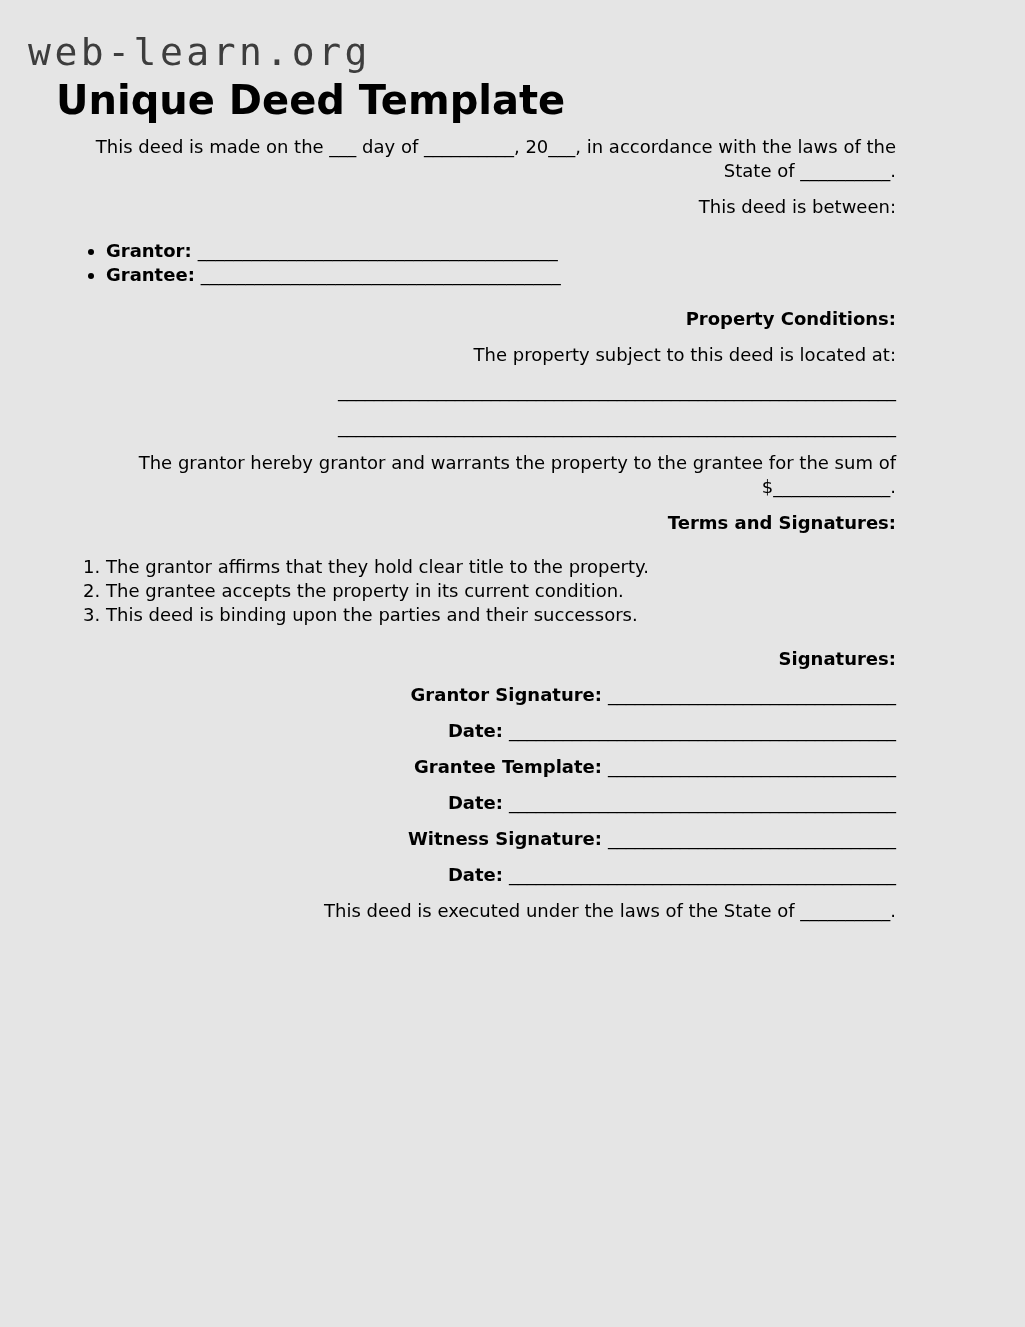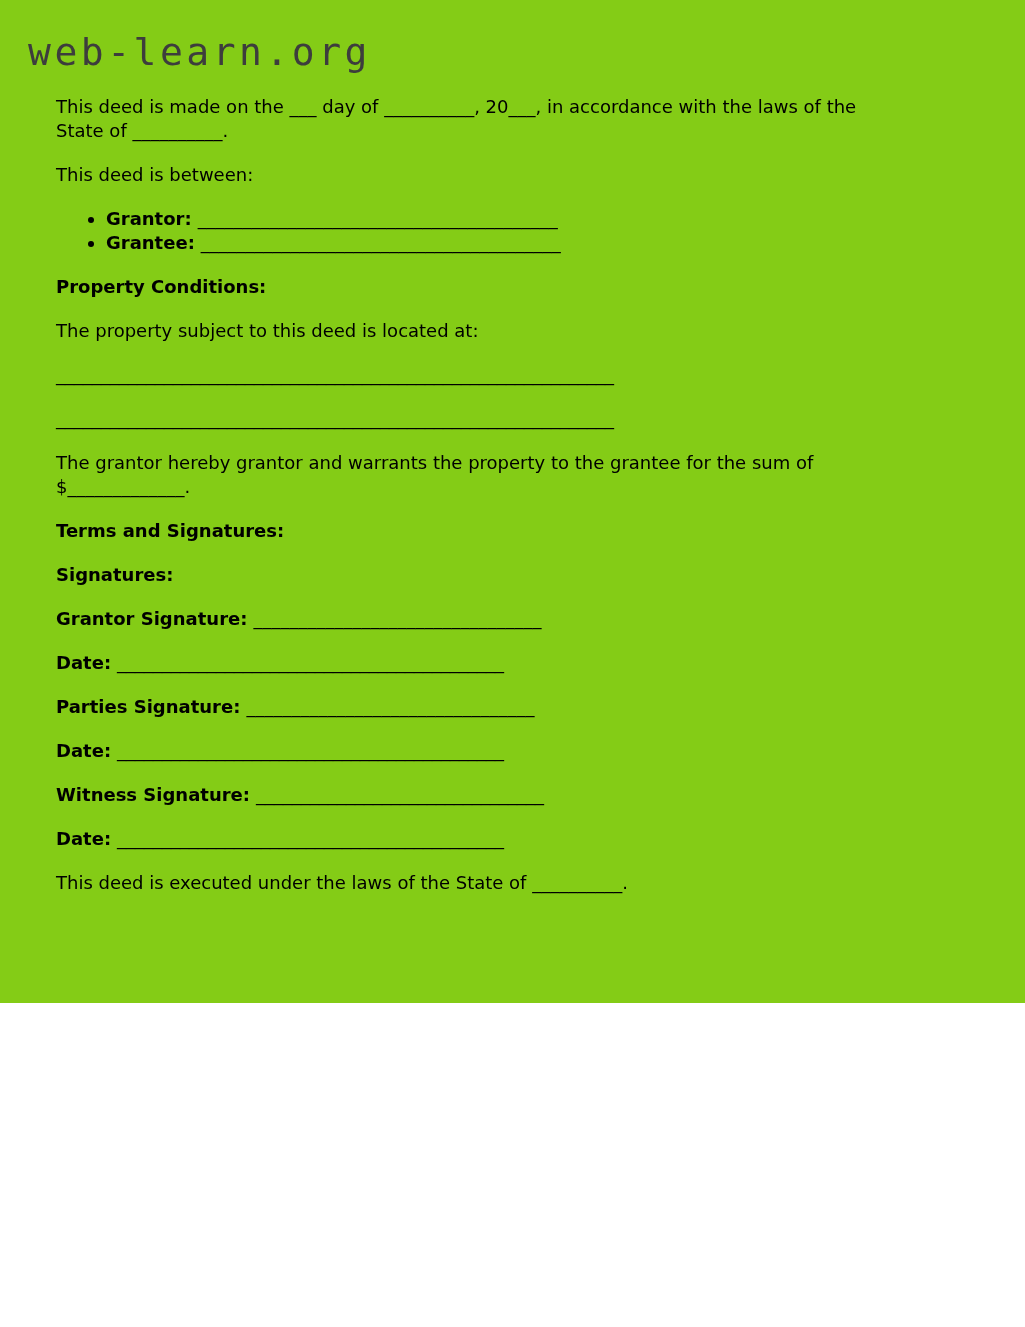--- a/index.html
+++ b/index.html
@@ -2,23 +2,23 @@
 <html><head>
 <meta charset="utf-8">
 <style>
   html, body {
     margin: 0;
     padding: 0;
     background: #ffffff;
   }
   .page {
     width: 1025px;
-    height: 1003px;
+    height: 1327px;
     box-sizing: border-box;
-    background: #84cc16;
+    background: #e5e5e5;
     color: #000000;
     padding: 30px 60px 40px 56px;
     overflow: hidden;
     font-family: "DejaVu Sans", "Liberation Sans", sans-serif;
   }
   .logo {
     font-family: "DejaVu Sans Mono", "Liberation Mono", monospace;
     font-size: 38px;
     line-height: 1.18;
     letter-spacing: 3.5px;
@@ -32,21 +32,22 @@
     font-weight: bold;
     color: #000000;
     margin: 2px 0 12px 0;
   }
   .doc {
     max-width: 840px;
     font-size: 18px;
     line-height: 24px;
   }
   .doc p {
-    margin: 20px 0;
+    margin: 12px 0;
+    text-align: right;
   }
   .doc p.heading {
     font-weight: bold;
   }
   .doc ul, .doc ol {
     margin: 20px 0;
     padding-left: 50px;
   }
   .doc li {
     line-height: 24px;
@@ -62,20 +63,21 @@
     white-space: nowrap;
   }
 </style>
 </head>
 <body>
 
 <div class="page">
 
   <div class="logo">web-learn.org</div>
 
+  <h1 class="title">Unique Deed Template</h1>
 
   <div class="doc">
 
     <p>This deed is made on the ___ day of __________, 20___, in accordance with the laws of the State of __________.</p>
 
 
     <p>This deed is between:</p>
 
     <ul>
       <li><strong>Grantor:</strong><span class="fill">________________________________________</span></li>
@@ -88,29 +90,34 @@
 
     <p class="blank-line">______________________________________________________________</p>
 
     <p class="blank-line">______________________________________________________________</p>
 
 
     <p>The grantor hereby grantor and warrants the property to the grantee for the sum of $_____________.</p>
 
     <p class="heading">Terms and Signatures:</p>
 
+    <ol>
+      <li>The grantor affirms that they hold clear title to the property.</li>
+      <li>The grantee accepts the property in its current condition.</li>
+      <li>This deed is binding upon the parties and their successors.</li>
+    </ol>
 
     <p class="heading">Signatures:</p>
 
 
     <p><strong>Grantor Signature:</strong><span class="fill">________________________________</span></p>
 
     <p><strong>Date:</strong><span class="fill">___________________________________________</span></p>
 
-    <p><strong>Parties Signature:</strong><span class="fill">________________________________</span></p>
+    <p><strong>Grantee Template:</strong><span class="fill">________________________________</span></p>
 
     <p><strong>Date:</strong><span class="fill">___________________________________________</span></p>
 
     <p><strong>Witness Signature:</strong><span class="fill">________________________________</span></p>
 
     <p><strong>Date:</strong><span class="fill">___________________________________________</span></p>
 
     <p>This deed is executed under the laws of the State of __________.</p>
 
   </div>

